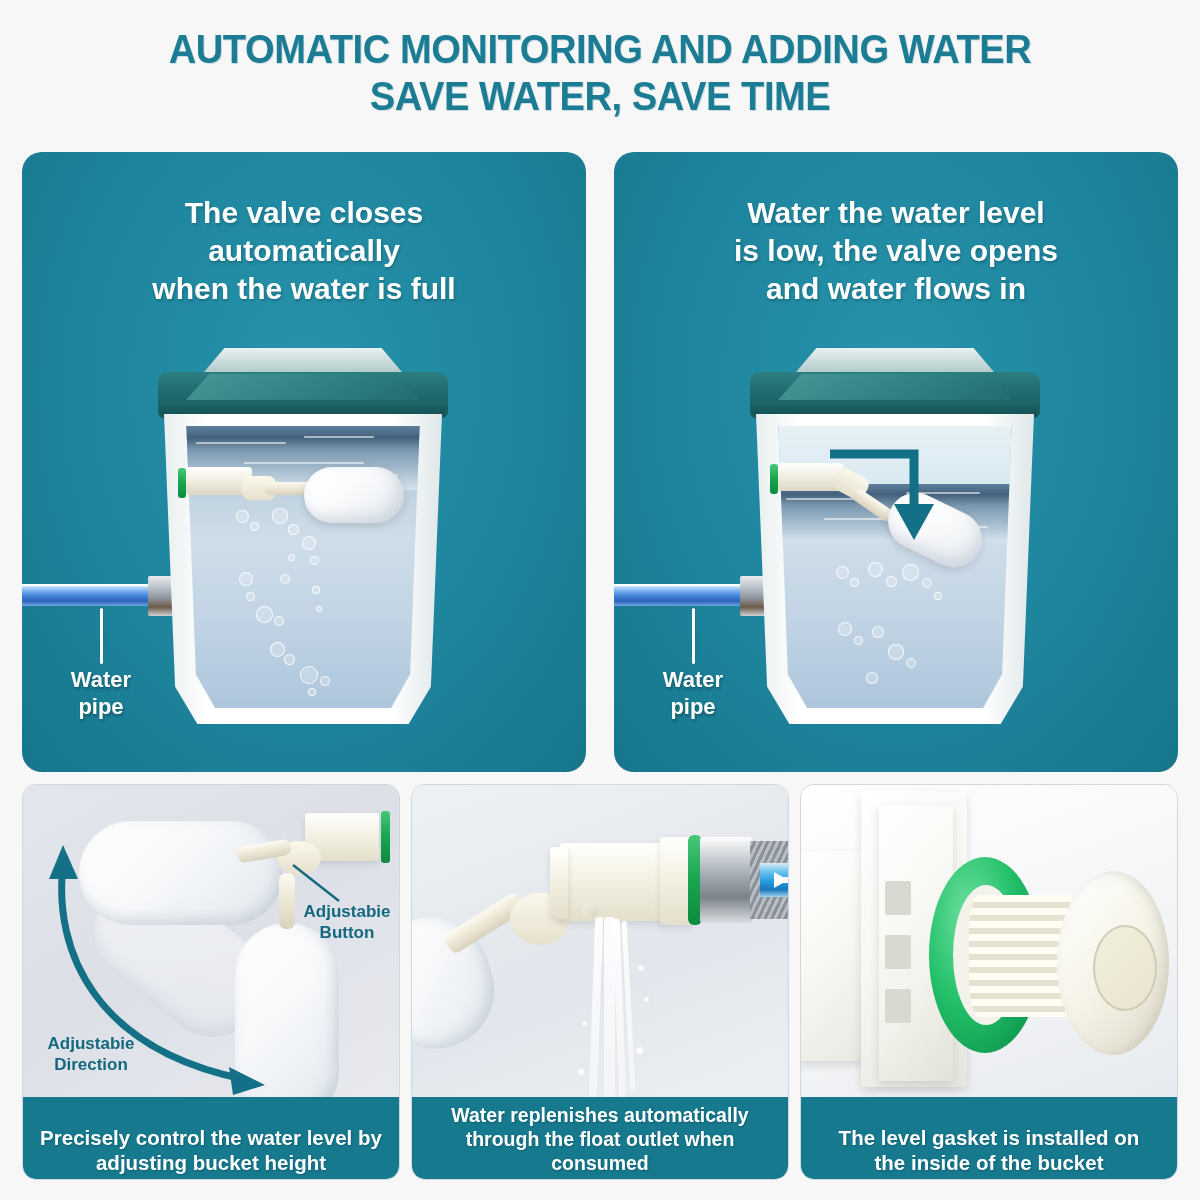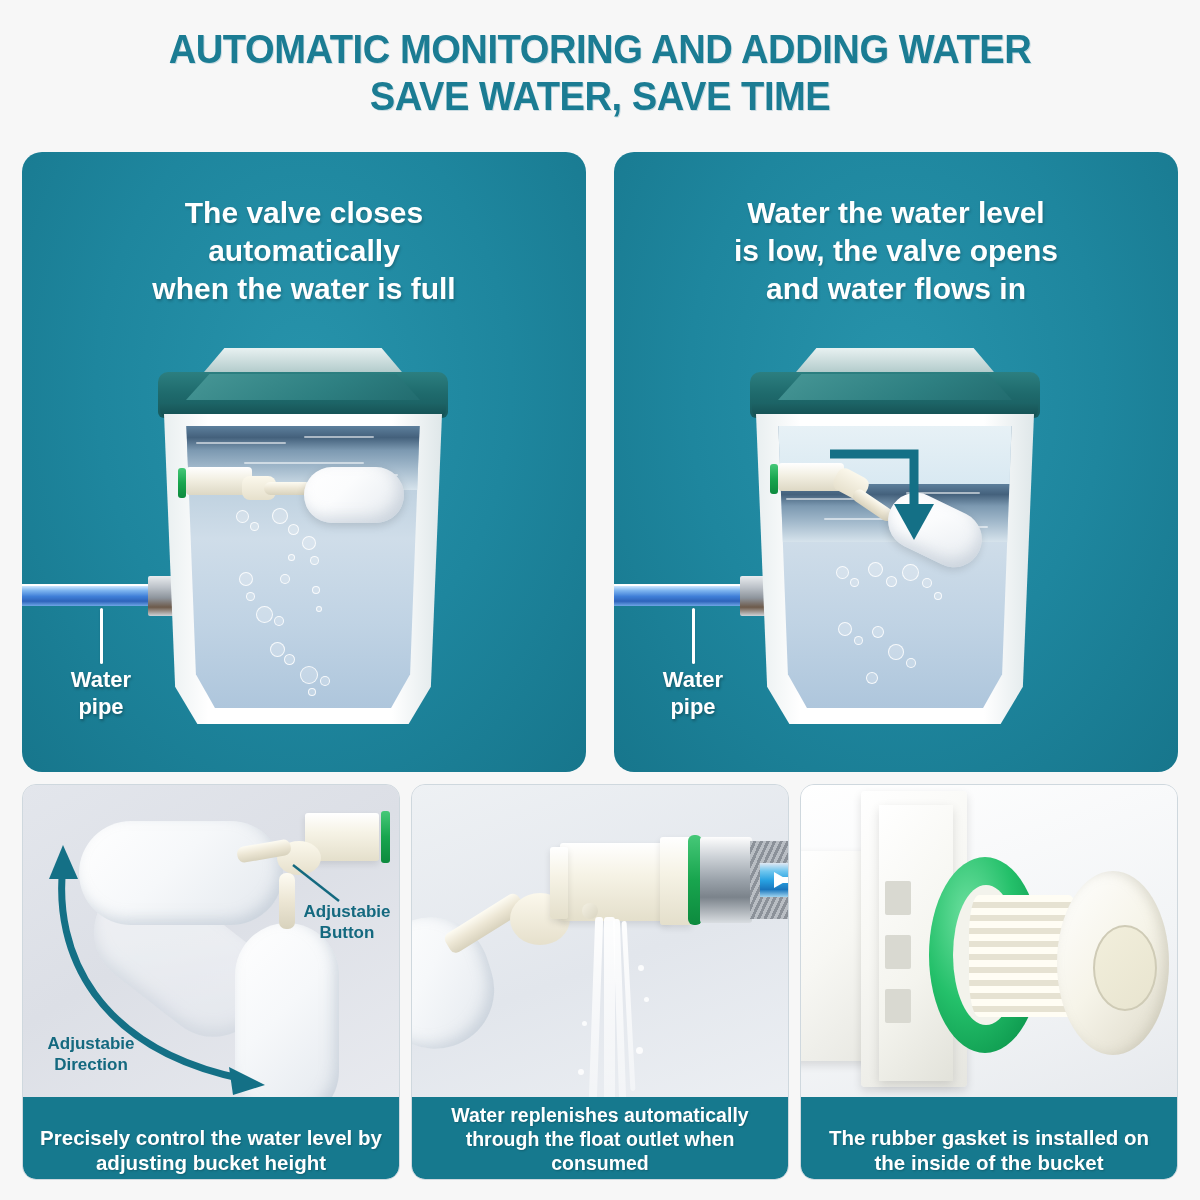--- a/index.html
+++ b/index.html
@@ -455,19 +455,19 @@
 
       <div class="g3-ring" style="left:128px; top:72px; width:112px; height:196px;"></div>
       <div style="position:absolute; left:152px; top:100px; width:66px; height:140px; border-radius:50%; background:#f3f3ec;"></div>
 
       <div class="g3-thread" style="left:168px; top:110px; width:110px; height:122px;"></div>
       <div class="g3-cap" style="left:256px; top:86px; width:112px; height:184px;"></div>
       <div style="position:absolute; left:292px; top:140px; width:64px; height:86px; border-radius:50%; background:linear-gradient(135deg,#f2efdc,#e8e4cf); border:2px solid #cfcbb6;"></div>
     </div>
     <div class="bot-caption">
       <div>
-        <div>The rubber gasket is installed on</div>
+        <div>The level gasket is installed on</div>
         <div>the inside of the bucket</div>
       </div>
     </div>
   </div>
 
 </div>
 
 </body></html>

